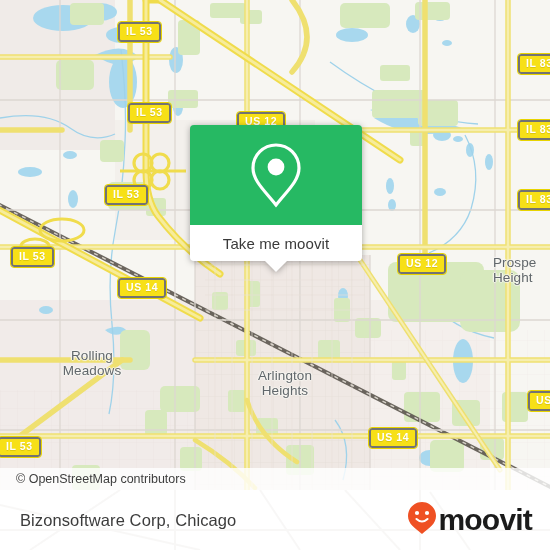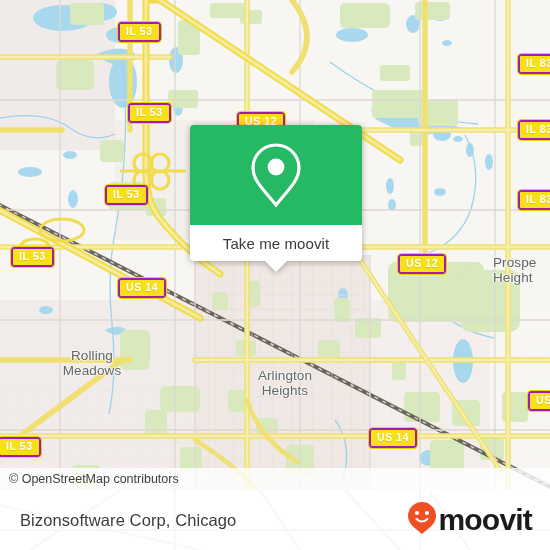--- a/index.html
+++ b/index.html
@@ -32,21 +32,21 @@
     position: absolute;
     left: 0; top: 0;
     width: 550px;
     height: 490px;
   }
 
   
   .shield {
     position: absolute;
     background: #f7e017;
-    border: 2px solid #a21caf;
+    border: 2px solid #737373;
     outline: 1px solid #e8d400;
     border-radius: 3px;
     color: #ffffff;
     font-size: 10.5px;
     font-weight: bold;
     letter-spacing: 0.6px;
     padding: 2px 6px 3px 6px;
     line-height: 1;
     text-shadow: 0 1px 0 rgba(170,150,0,0.35);
     white-space: nowrap;
@@ -72,21 +72,21 @@
   #attribution {
     position: absolute;
     left: 0;
     bottom: 0;
     width: 550px;
     height: 22px;
     background: rgba(255,255,255,0.80);
     color: #3d3d3d;
     font-size: 12.5px;
     line-height: 22px;
-    padding-left: 9px;
+    padding-left: 16px;
     box-sizing: border-box;
     white-space: nowrap;
   }
 
   
   #callout {
     position: absolute;
     left: 190px;
     top: 125px;
     width: 172px;

